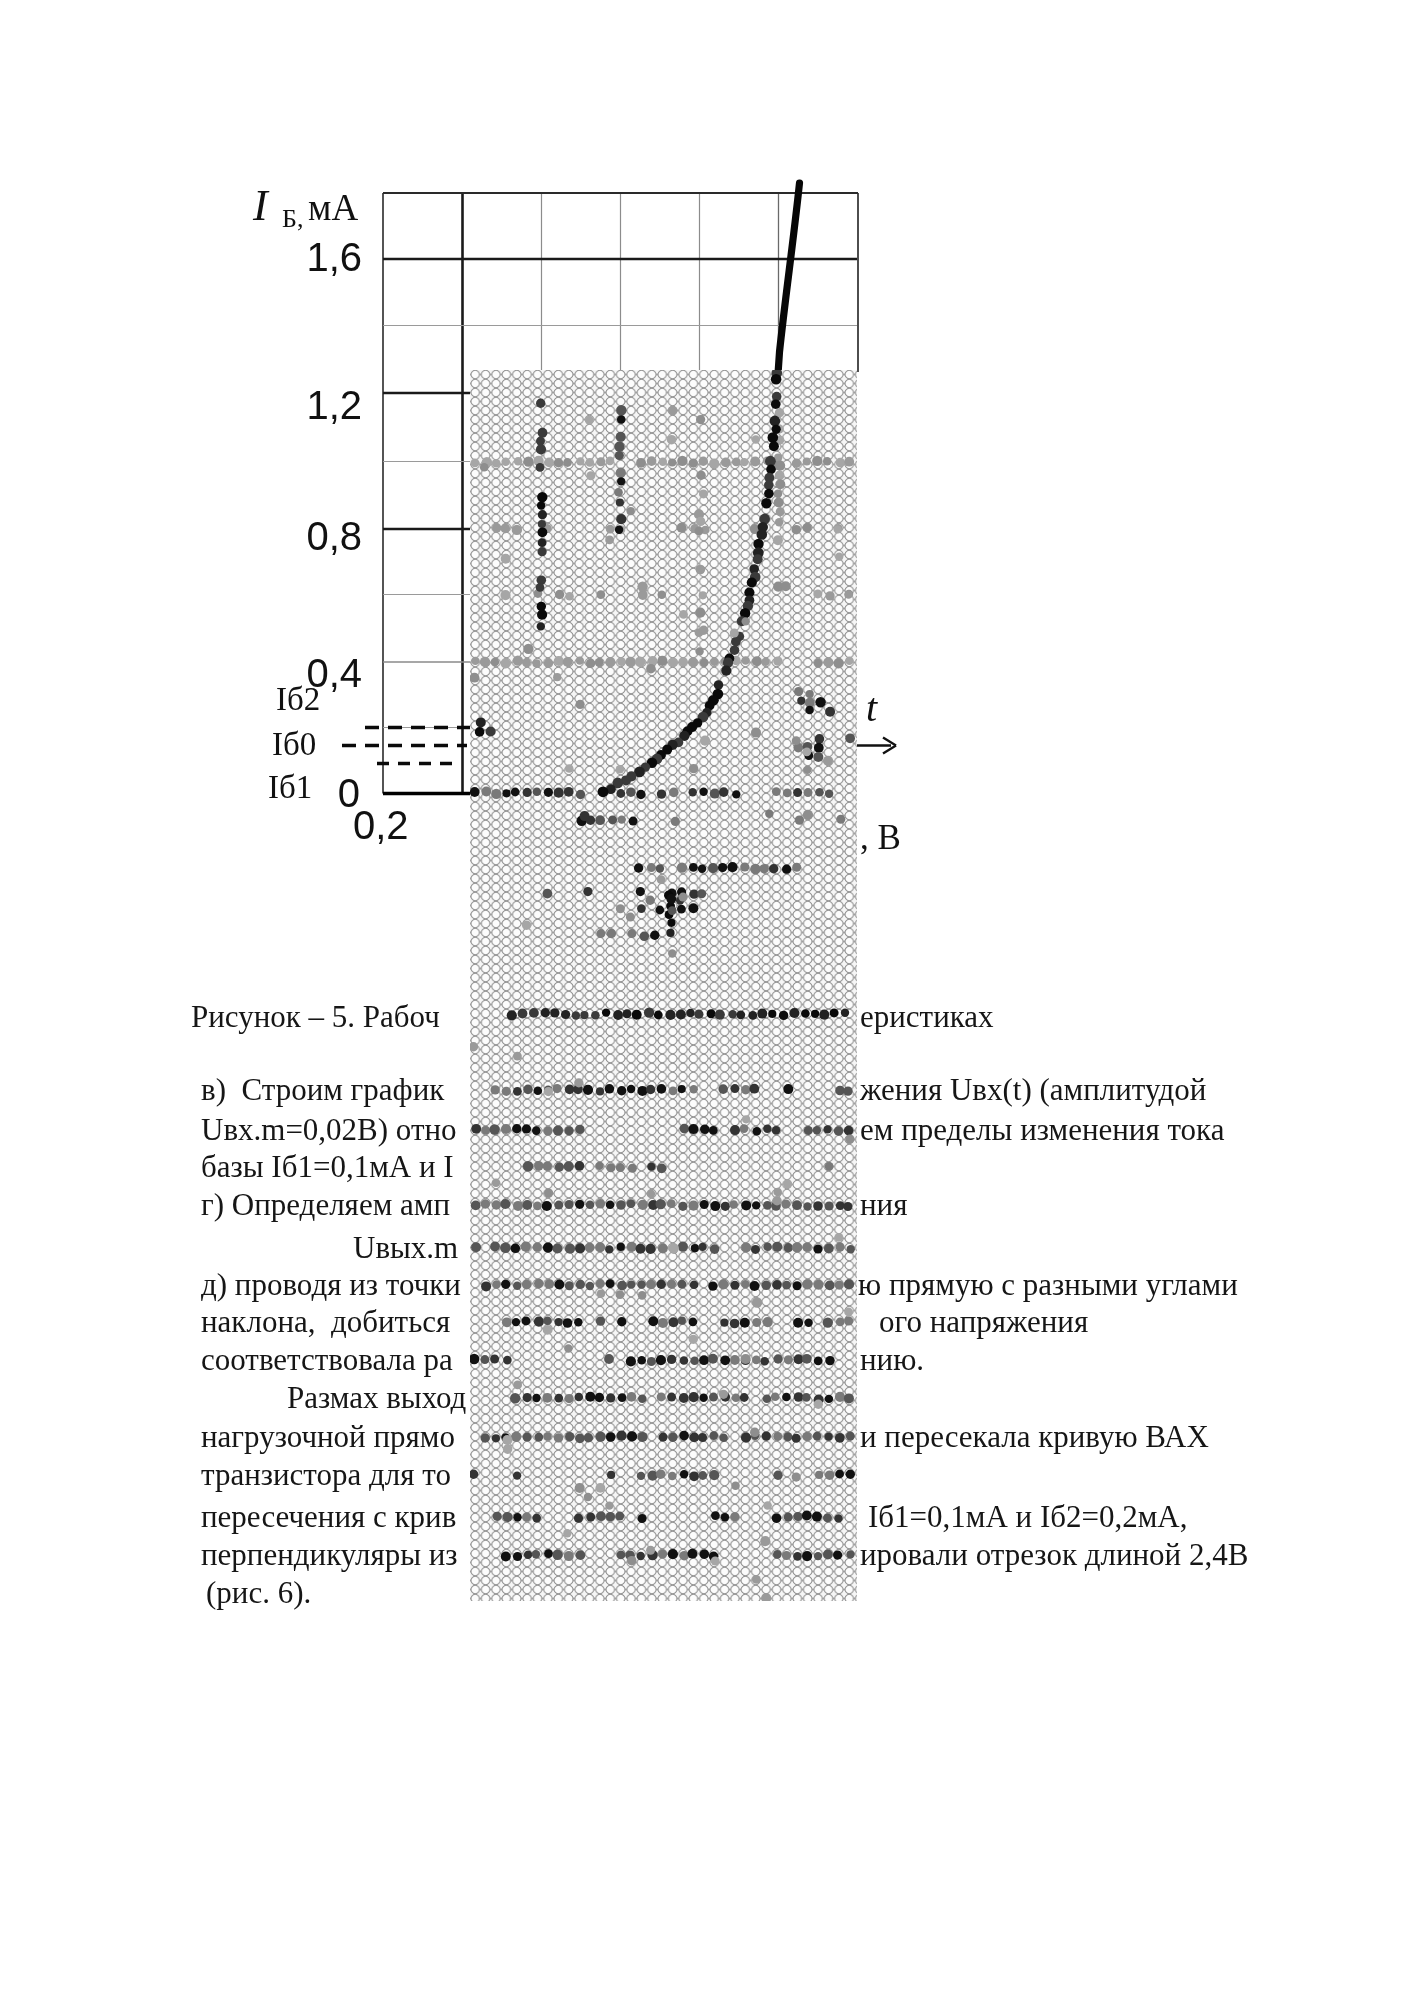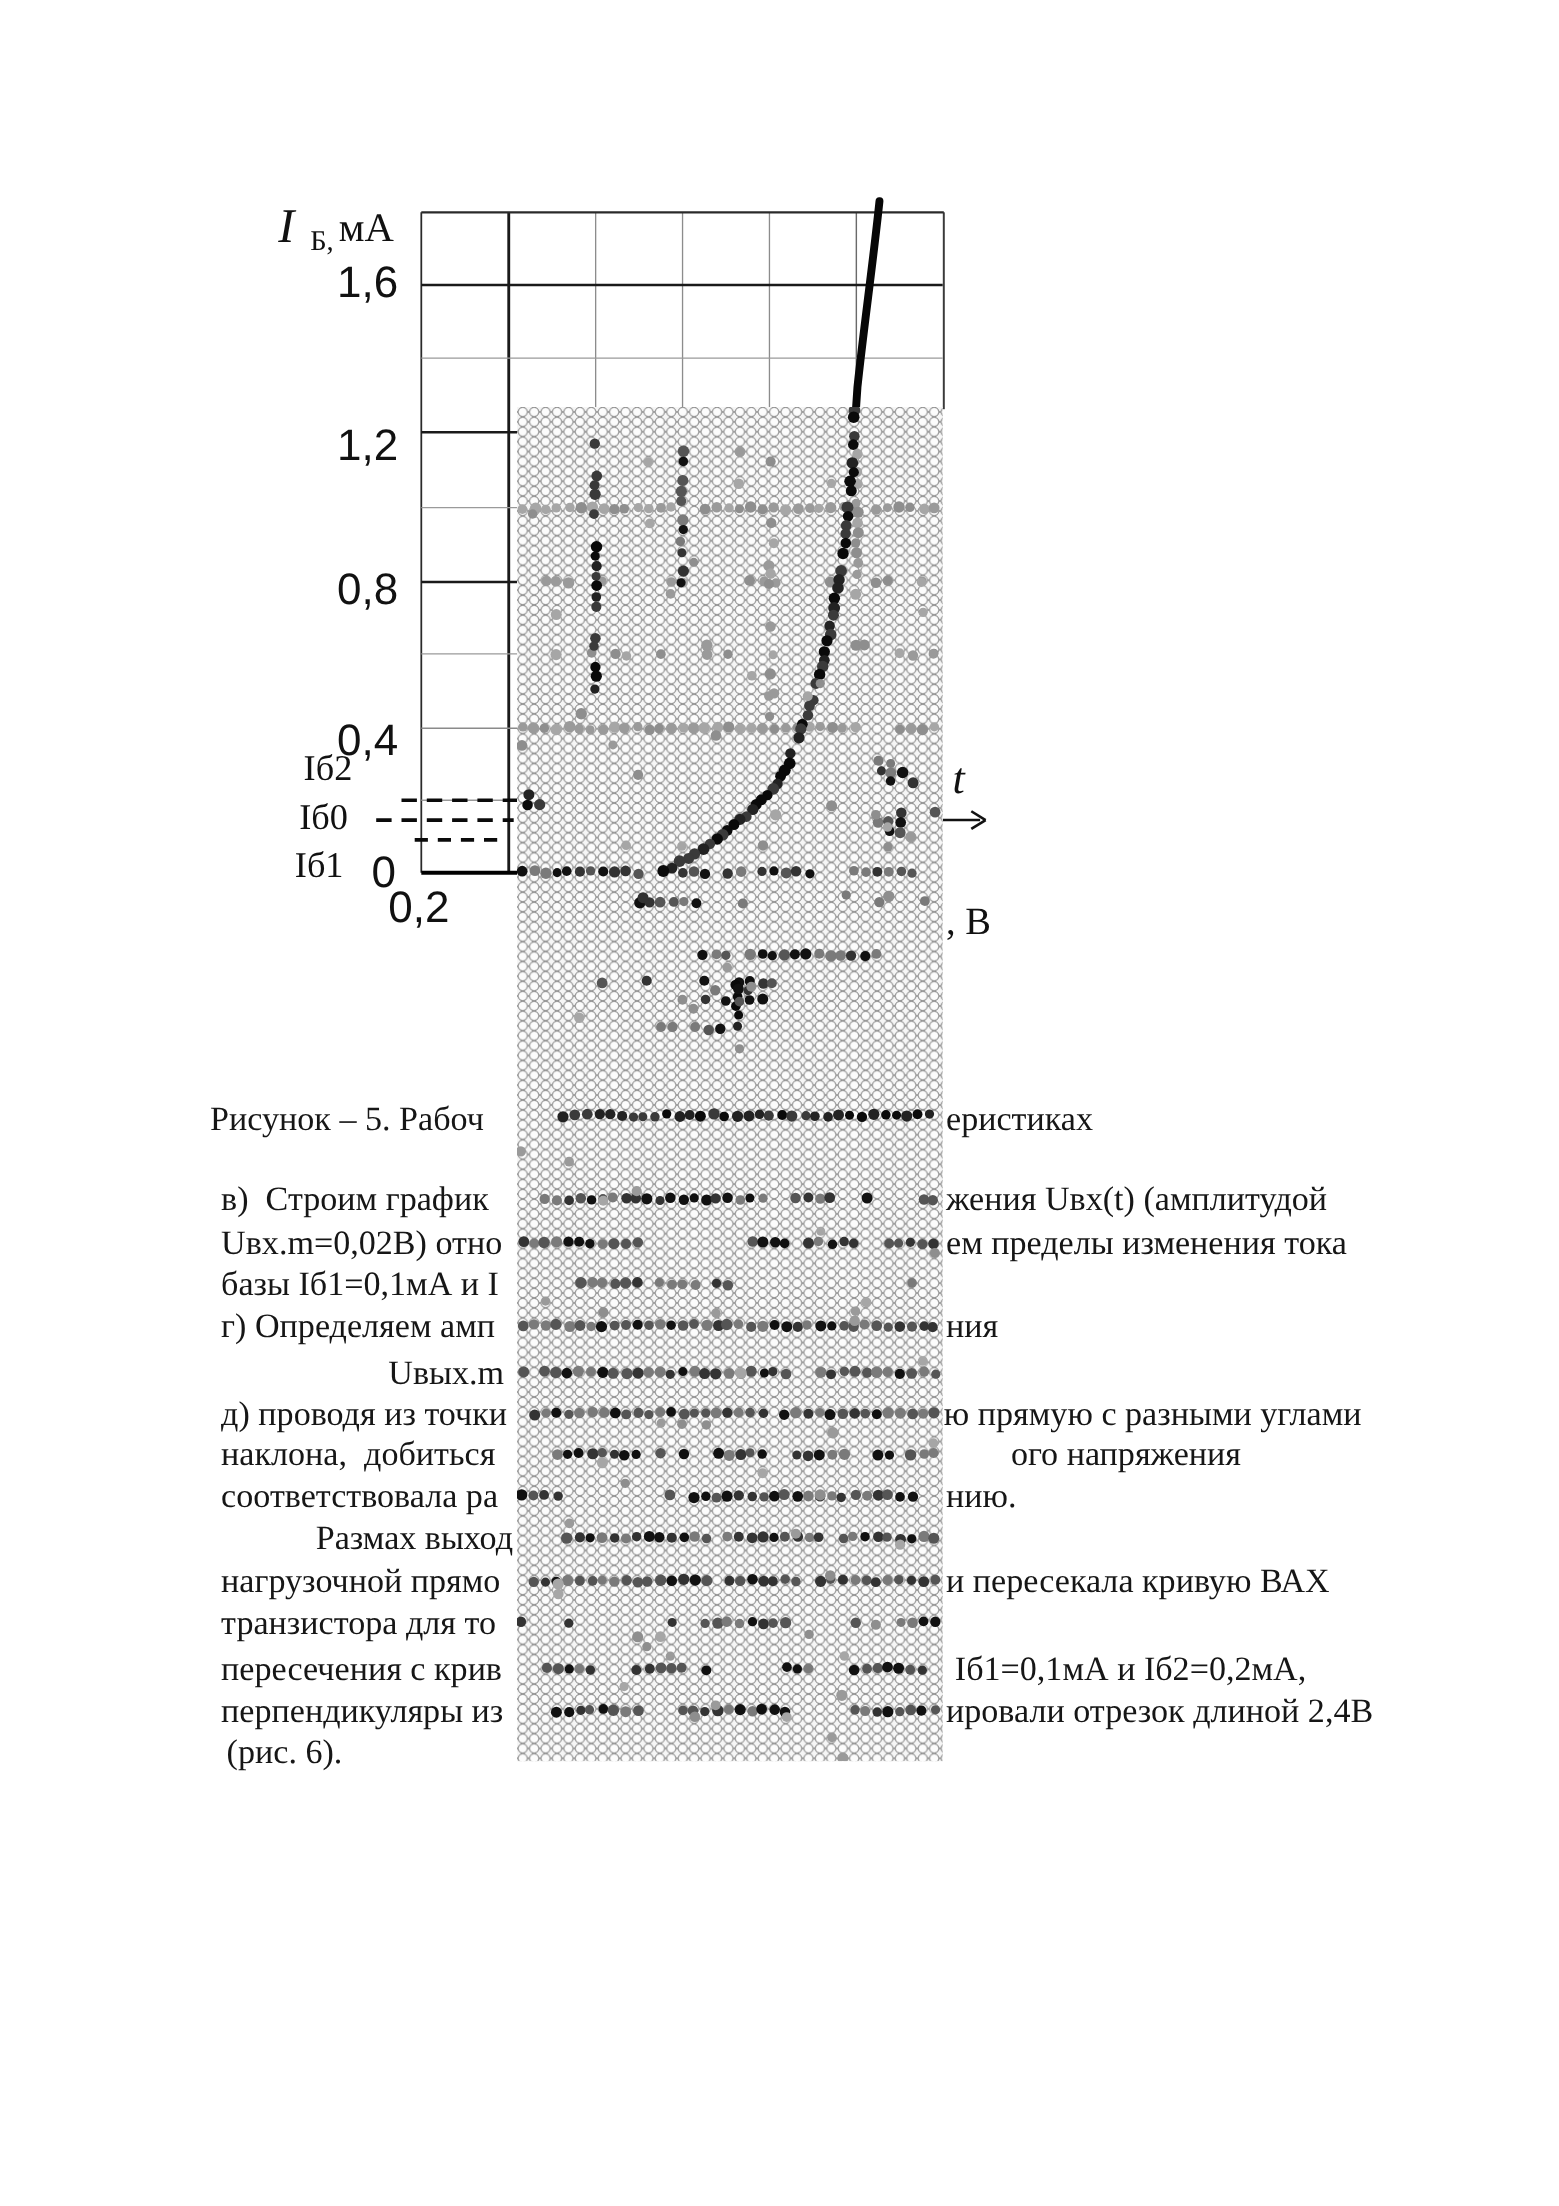--- a/index.html
+++ b/index.html
@@ -92,21 +92,21 @@
   <span class="tl" style="left:860px;top:1070px;">жения Uвх(t) (амплитудой</span>
   <span class="tl" style="left:201px;top:1110px;">Uвх.m=0,02В) отно</span>
   <span class="tl" style="left:860px;top:1110px;">ем пределы изменения тока</span>
   <span class="tl" style="left:201px;top:1147px;">базы Iб1=0,1мА и I</span>
   <span class="tl" style="left:201px;top:1185px;">г) Определяем амп</span>
   <span class="tl" style="left:860px;top:1185px;">ния</span>
   <span class="tl" style="left:353px;top:1228px;">Uвых.m</span>
   <span class="tl" style="left:201px;top:1265px;">д) проводя из точки</span>
   <span class="tl" style="left:858px;top:1265px;">ю прямую с разными углами</span>
   <span class="tl" style="left:201px;top:1302px;">наклона,&nbsp; добиться</span>
-  <span class="tl" style="left:884px;top:1302px;margin-left:35px;">ого напряжения</span>
+  <span class="tl" style="left:844px;top:1302px;margin-left:35px;">ого напряжения</span>
   <span class="tl" style="left:201px;top:1340px;">соответствовала ра</span>
   <span class="tl" style="left:860px;top:1340px;">нию.</span>
   <span class="tl" style="left:287px;top:1378px;">Размах выход</span>
   <span class="tl" style="left:201px;top:1417px;">нагрузочной прямо</span>
   <span class="tl" style="left:860px;top:1417px;">и пересекала кривую ВАХ</span>
   <span class="tl" style="left:201px;top:1455px;">транзистора для то</span>
   <span class="tl" style="left:201px;top:1497px;">пересечения с крив</span>
   <span class="tl" style="left:868px;top:1497px;">Iб1=0,1мА и Iб2=0,2мА,</span>
   <span class="tl" style="left:201px;top:1535px;">перпендикуляры из</span>
   <span class="tl" style="left:860px;top:1535px;text-align:center;">ировали отрезок длиной 2,4В</span>

